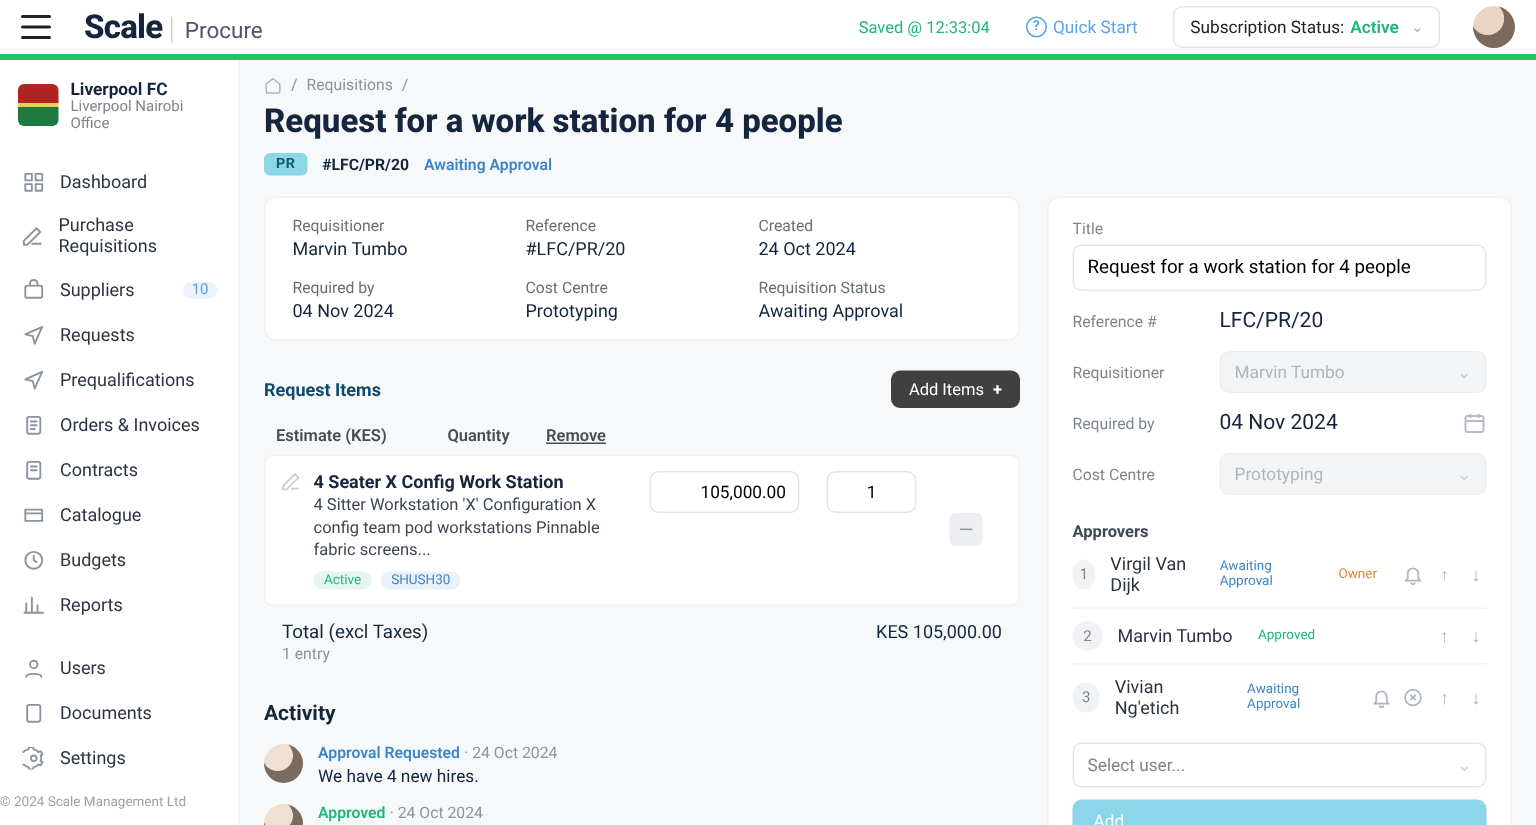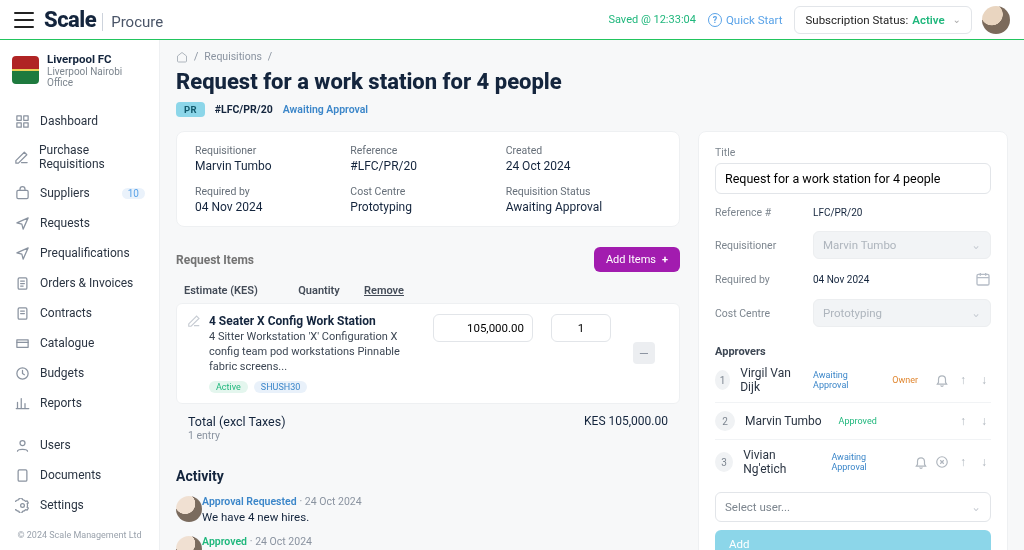--- a/index.html
+++ b/index.html
@@ -1,20 +1,20 @@
 <!DOCTYPE html>
 <html><head>
 <meta charset="utf-8">
 <style>
   * { box-sizing: border-box; margin: 0; padding: 0; font-family: -apple-system, BlinkMacSystemFont, "Segoe UI", Roboto, sans-serif; }
   body { background: #f7f8f9; color: #222; font-size: 12.5px; }
   .app { display: flex; flex-direction: column; height: 550px; width: 1024px; overflow: hidden; }
 
   
-  .topbar { height: 40px; display: flex; align-items: center; padding: 0 14px; background: #fff; border-bottom: 1px solid #22c55e; }
+  .topbar { height: 40px; display: flex; align-items: center; padding: 0 14px; background: #fff; border-bottom: 4px solid #22c55e; gap: 12px; }
   .menu-icon { width: 20px; height: 16px; display: flex; flex-direction: column; justify-content: space-between; margin-right: 10px; cursor: pointer; }
   .menu-icon span { height: 2px; background: #222; border-radius: 1px; }
   .brand { display: flex; align-items: baseline; gap: 6px; }
   .brand .logo { font-weight: 800; font-size: 22px; color: #14253d; letter-spacing: -0.5px; }
   .brand .sub { font-size: 15px; color: #4a5568; border-left: 1px solid #cdd3dc; padding-left: 8px; }
   .top-spacer { flex: 1; }
   .saved { color: #1fb77c; font-size: 11px; margin-right: 12px; }
   .qs { display: flex; align-items: center; gap: 4px; color: #5aa3e8; font-size: 11.5px; margin-right: 12px; }
   .qs .q { width: 14px; height: 14px; border: 1.5px solid #5aa3e8; border-radius: 50%; display: flex; align-items: center; justify-content: center; font-size: 9px; font-weight: 700; }
   .sub-pill { border: 1px solid #e2e5e9; border-radius: 6px; padding: 6px 10px; font-size: 11.5px; display: flex; align-items: center; gap: 4px; margin-right: 10px; background:#fff; cursor:pointer; }
@@ -27,43 +27,43 @@
   .sidebar { width: 160px; background: #fff; border-right: 1px solid #eef0f2; display: flex; flex-direction: column; }
   .org { display: flex; gap: 8px; padding: 12px 12px 14px; align-items: center; }
   .org .crest { width: 28px; height: 28px; background: linear-gradient(#b02424 0 45%, #e8cf55 45% 55%, #1e7a3e 55% 100%); border-radius: 4px; }
   .org .t1 { font-size: 11.5px; font-weight: 700; color: #14253d; }
   .org .t2 { font-size: 10px; color: #7d868f; }
   .nav { padding: 4px 0; }
   .nav-item { display: flex; align-items: center; gap: 10px; padding: 7px 14px; color: #2a3442; font-size: 12px; cursor: pointer; }
   .nav-item .icn { width: 16px; height: 16px; display:flex; align-items:center; justify-content:center; color:#8a93a0; }
   .badge-count { background:#eaf2fb; color:#5aa3e8; border-radius:8px; padding:0 6px; font-size:10px; margin-left:auto; }
   .sidebar-spacer { flex:1; }
-  .copyright { font-size: 9px; color:#9aa2ac; text-align:center; padding: 6px 0 10px; }
+  .copyright { font-size: 9px; color:#9aa2ac; padding: 6px 0 10px; }
 
   
   .main { flex: 1; overflow: auto; padding: 10px 16px 24px; }
   .crumbs { color:#8a93a0; font-size: 10.5px; display:flex; align-items:center; gap:6px; }
   .page-title { font-size: 22px; font-weight: 800; color:#14253d; margin-top:6px; }
   .tags { display:flex; gap:10px; align-items:center; margin-top:8px; font-size:10.5px; }
   .tag-pr { background:#8cd6e9; color:#125a6d; font-weight:700; border-radius:4px; padding:2px 8px; font-size:9.5px; letter-spacing:0.3px;}
   .tag-ref { font-weight:700; color:#14253d; }
   .tag-status { color:#3b86c9; font-weight:600; }
 
   .columns { display:flex; gap:18px; margin-top:14px; align-items:flex-start;}
   .col-left { flex:1; min-width:0; }
   .col-right { width:310px; }
 
   .card { background:#fff; border:1px solid #eef0f2; border-radius:8px; }
   .summary { padding: 12px 18px; display:grid; grid-template-columns:repeat(3,1fr); row-gap:12px; }
   .summary .lbl { font-size:10.5px; color:#666f79; }
   .summary .val { font-size:12px; color:#14253d; margin-top:2px; }
 
   .section-head { display:flex; align-items:center; margin-top:20px; }
-  .section-head .h { font-weight:700; color:#737373; font-size:12px; }
-  .add-btn { margin-left:auto; background:#a21caf; color:#fff; border-radius:6px; padding:6px 12px; font-size:11px; display:flex; align-items:center; gap:6px; cursor:not-allowed;}
+  .section-head .h { font-weight:700; color:#0c4a6e; font-size:12px; }
+  .add-btn { margin-left:auto; background:#404040; color:#fff; border-radius:6px; padding:6px 12px; font-size:11px; display:flex; align-items:center; gap:6px; cursor:not-allowed;}
   .add-btn .plus{ font-weight:700; }
 
   .table-head { display:flex; color:#444c58; font-size:11px; font-weight:600; padding:12px 8px 6px; }
   .th-desc { flex:1; }
   .th-est { width:100px; text-align:left; }
   .th-qty { width:70px; text-align:center; }
   .th-rem { width:60px; text-align:center;text-decoration:underline; }
 
   .line-item { background:#fff; border:1px solid #eef0f2; border-radius:6px; padding:10px 10px; display:flex; gap:8px; }
   .line-item .pencil { width:14px; color:#c7ccd3; }
@@ -80,35 +80,35 @@
   .li-qty input { text-align:center;}
   .li-rem { width:50px; display:flex; align-items:center; justify-content:center;}
   .li-rem .dash { width:22px; height:22px; border-radius:4px; background:#eceef1; color:#8a93a0; display:flex; align-items:center; justify-content:center; cursor:pointer;}
 
   .totals { display:flex; justify-content:space-between; padding:10px 12px 0; }
   .totals .t1 { font-size:12.5px; color:#14253d; }
   .totals .t2 { font-size:10.5px; color:#8a93a0; }
   .totals .amt { font-size:12px; font-weight:400; color:#14253d; }
 
   .activity-h { font-size:14px; font-weight:700; color:#14253d; margin-top:26px; }
-  .act-row { display:flex; margin-top:10px; }
+  .act-row { display:flex; gap:10px; margin-top:10px; }
   .act-avatar { width:26px; height:26px; border-radius:50%; background:radial-gradient(circle at 35% 30%, #f0e0d2 0 40%, #7a6b5e 42% 100%); flex-shrink:0; margin-top:2px;}
   .act-body { font-size:11.5px; }
   .act-status { color:#3b86c9; font-weight:600; font-size:10.5px; }
   .act-status.ok { color:#1fb77c; }
   .act-date { color:#8a93a0; font-size:10.5px; }
   .act-comment { color:#14253d; margin-top:2px; }
 
   
   .panel { padding:14px 16px 18px; }
   .panel .plbl { font-size:10.5px; color:#7d868f; margin-bottom:4px;}
   .pinput { width:100%; border:1px solid #e2e5e9; border-radius:6px; padding:7px 9px; font-size:12.5px; background:#fff; }
   .prow { display:flex; align-items:center; gap:12px; margin-top:12px; }
   .prow .plbl { width:86px; margin-bottom:0; }
-  .prow .pval { font-size:10px; color:#14253d; }
+  .prow .pval { font-size:14px; color:#14253d; }
   .pselect { flex:1; border:1px solid #eceef0; background:#f2f4f6; color:#aeb5bd; border-radius:6px; padding:6px 9px; font-size:11.5px; display:flex; justify-content:space-between; align-items:center; }
   .pdate { flex:1; display:flex; align-items:center; justify-content:space-between; }
   .cal { width:16px; height:16px; color:#b5bcc6; }
 
   .sub-h { font-size:11px; font-weight:700; color:#3d4754; margin-top:18px; }
   .appr { display:flex; align-items:center; gap:10px; padding:8px 0; border-top:1px solid #f1f3f5; }
   .appr:first-of-type { border-top:none; }
   .num { width:20px; height:20px; border-radius:50%; background:#f0f2f4; color:#7c8590; font-size:10px; display:flex; align-items:center;justify-content:center;}
   .aname { font-size:12px; color:#2a3442; }
   .achip { font-size:9px; padding:1px 7px; border-radius:8px; }

